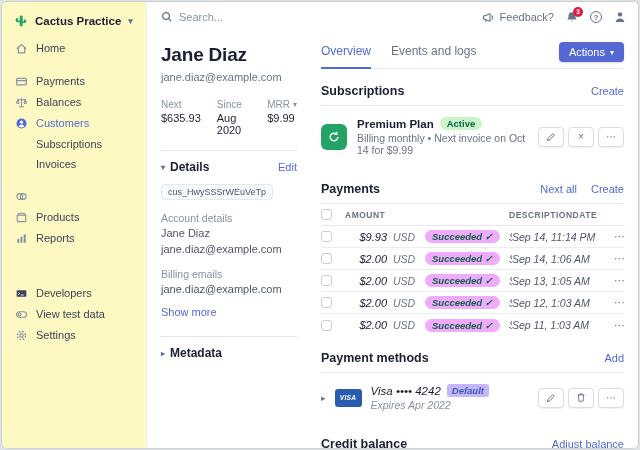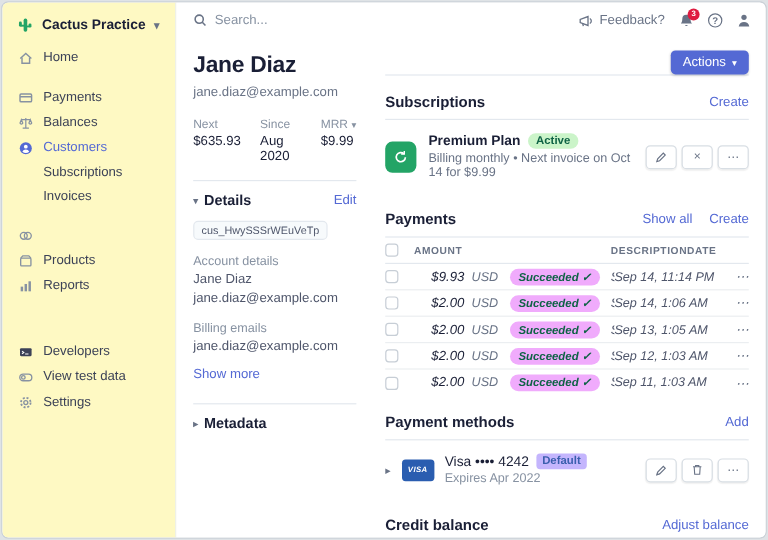--- a/index.html
+++ b/index.html
@@ -85,21 +85,21 @@
   .cur { font-size: 10.5px; color: #697386; }
   .badge-succ { justify-self: start; background: #f0abfc; color: #0e6245; font-size: 9.5px; font-weight: 600; border-radius: 9px; padding: 1px 7px; white-space: nowrap; }
   .desc { font-size: 10.5px; color: #4f566b; white-space: nowrap; overflow: hidden; }
   .date { font-size: 10.5px; color: #4f566b; white-space: nowrap; }
   .row-menu { color: #697386; font-size: 11px; text-align: right; cursor: pointer; }
 
   
   .pm-row { display: flex; align-items: center; gap: 9px; padding: 11px 0; }
   .pm-chev { color: #697386; font-size: 9px; cursor: pointer; }
   .visa-card { width: 27px; height: 18px; border-radius: 3px; background: #2a5db0; color: #fff; font-size: 6.5px; font-weight: 700; font-style: italic; display: flex; align-items: center; justify-content: center; letter-spacing: .3px; flex-shrink: 0; }
-  .pm-info { flex: 1; }
+  .pm-info { flex: 1; font-style: italic; }
   .pm-name-row { display: flex; align-items: center; gap: 6px; }
   .pm-name { font-size: 11.5px; font-weight: 500; color: #1a1f36; }
   .badge-blue { background: #c4b5fd; color: #3a5fae; font-size: 9.5px; font-weight: 600; border-radius: 3px; padding: 1px 5px; }
   .pm-exp { font-size: 10.5px; color: #8792a2; margin-top: 2px; }
 
   svg { display: block; }
 </style>
 </head>
 <body>
 
@@ -318,20 +318,22 @@
           <span class="panel-title">
             <span class="tri">▸</span>
             <span>Metadata</span>
           </span>
         </div>
       </section>
 
       <section class="right-col">
         <div class="tabs-row">
           <div class="tabs">
+            <div class="tab active">Overview</div>
+            <div class="tab">Events and logs</div>
           </div>
           <button class="actions-btn">
             <span>Actions</span>
             <span class="chev">▾</span>
           </button>
         </div>
 
         <div class="section">
           <div class="sec-head">
             <span class="sec-title">Subscriptions</span>
@@ -360,21 +362,21 @@
               <button class="mini-btn">×</button>
               <button class="mini-btn">⋯</button>
             </div>
           </div>
         </div>
 
         <div class="section">
           <div class="sec-head">
             <span class="sec-title">Payments</span>
             <span class="sec-links">
-              <a class="link">Show all</a>
+              <a class="link">Next all</a>
               <a class="link">Create</a>
             </span>
           </div>
           <div class="pay-table">
             <div class="pay-grid pay-header">
               <span class="checkbox"></span>
               <span class="col-hd" style="grid-column:2/5;padding-left:2px">AMOUNT</span>
               <span class="col-hd">DESCRIPTION</span>
               <span class="col-hd">DATE</span>
               <span></span>

